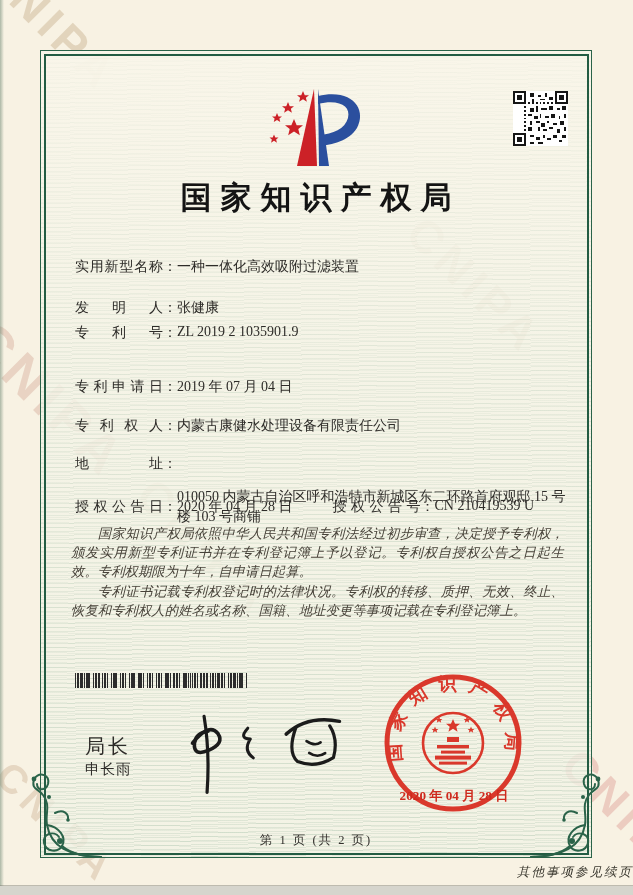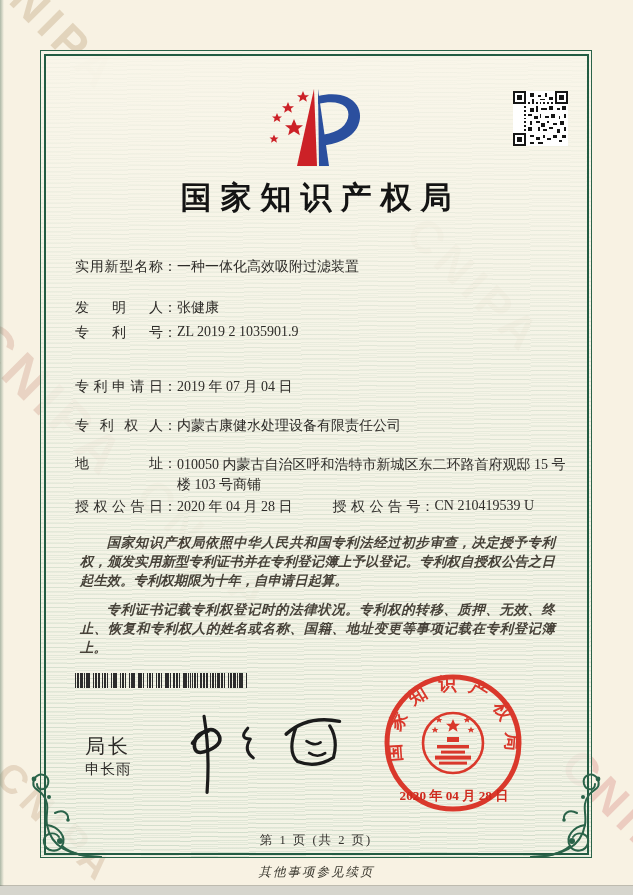--- a/index.html
+++ b/index.html
@@ -75,30 +75,30 @@
     letter-spacing: 9px; text-indent: 9px;
   }
 
   .frow { position: absolute; left: 34px; font-size: 14px; color: #2e2c29; white-space: nowrap; }
   .flabel {
     display: inline-block; width: 88px;
     text-align: justify; text-align-last: justify;
     vertical-align: top;
   }
   .fcolon { vertical-align: top; }
-  .fval { vertical-align: top; }
+  .fval { vertical-align: top; margin-top: 32px; }
   .fval.wrap { display: inline-block; width: 400px; white-space: normal; line-height: 20px; }
   .pair2 { margin-left: 40px; }
 
   .paras {
     position: absolute; left: 28px; top: 472px; width: 497px;
     font-size: 13.4px; line-height: 18.8px; color: #474239;
     font-style: italic; text-align: justify;
   }
-  .paras p { margin: 11px; text-indent: 2em; font-weight: bold; }
+  .paras p { margin: 2px; text-indent: 2em; }
 
   .barcode {
     position: absolute; left: 34px; top: 622px; width: 172px; height: 15px;
     background:
       repeating-linear-gradient(90deg, #2c2c2c 0 1px, rgba(0,0,0,0) 1px 2px, #2c2c2c 2px 4px, rgba(0,0,0,0) 4px 5px, #2c2c2c 5px 6px, rgba(0,0,0,0) 6px 9px),
       repeating-linear-gradient(90deg, rgba(0,0,0,0) 0 6px, #2c2c2c 6px 8px, rgba(0,0,0,0) 8px 13px, #2c2c2c 13px 14px, rgba(0,0,0,0) 14px 17px);
   }
 
   .signer-title { position: absolute; left: 44px; top: 682px; font-size: 20px; color: #2e2c29; letter-spacing: 3px; }
   .signer-name  { position: absolute; left: 44px; top: 709px; font-size: 14.5px; color: #2e2c29; letter-spacing: 1px; }
@@ -110,21 +110,21 @@
     text-align: center;
     font-size: 13.2px; color: #cf2a1e; font-weight: 600; white-space: nowrap;
   }
 
   .page-num {
     position: absolute; left: 0; right: 0; top: 781px;
     text-align: center; font-size: 12.5px; color: #33312d; letter-spacing: 2px;
   }
   .continuation {
     position: absolute; left: 0; right: 0; top: 864px;
-    text-align: center; font-size: 12.5px; color: #3a382f;
+    text-align: right; font-size: 12.5px; color: #3a382f;
     font-style: italic; letter-spacing: 2px;
     z-index: 4;
   }
 </style>
 </head>
 <body>
 
 <span class="wm wm1">CNIPA</span>
 <span class="wm wm2">CNIPA</span>
 <span class="wm wm3">CNIPA</span>

